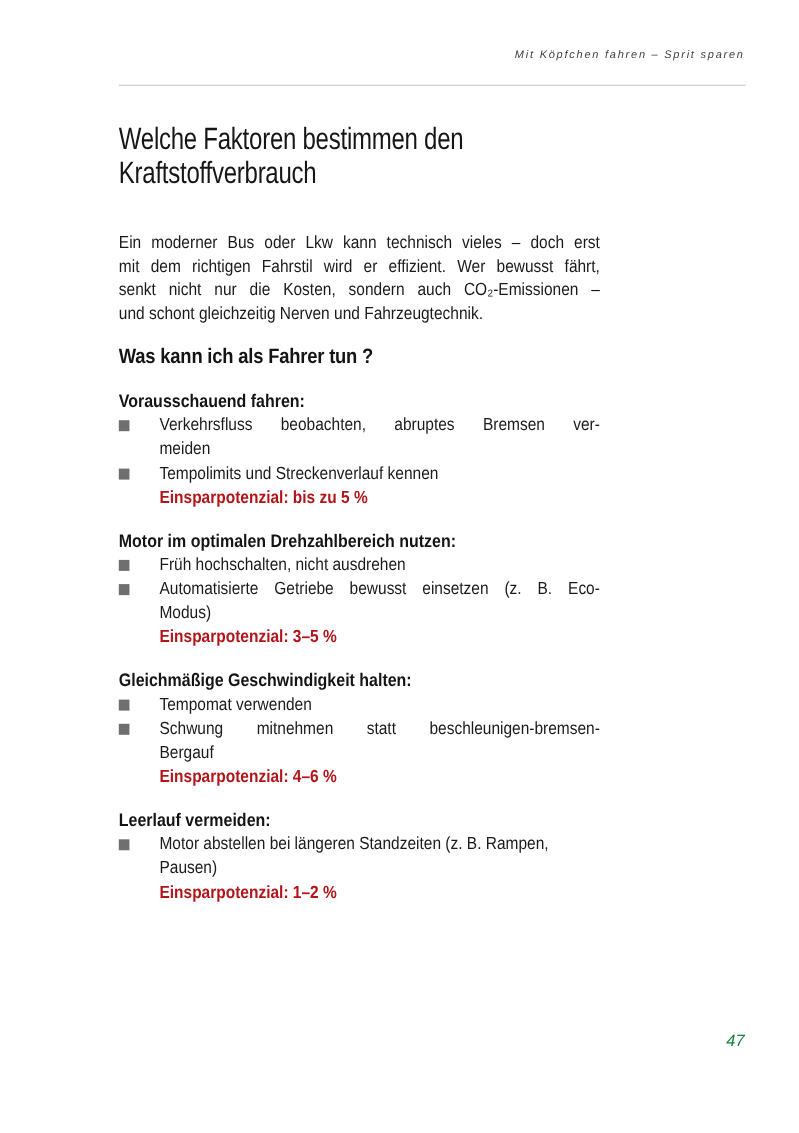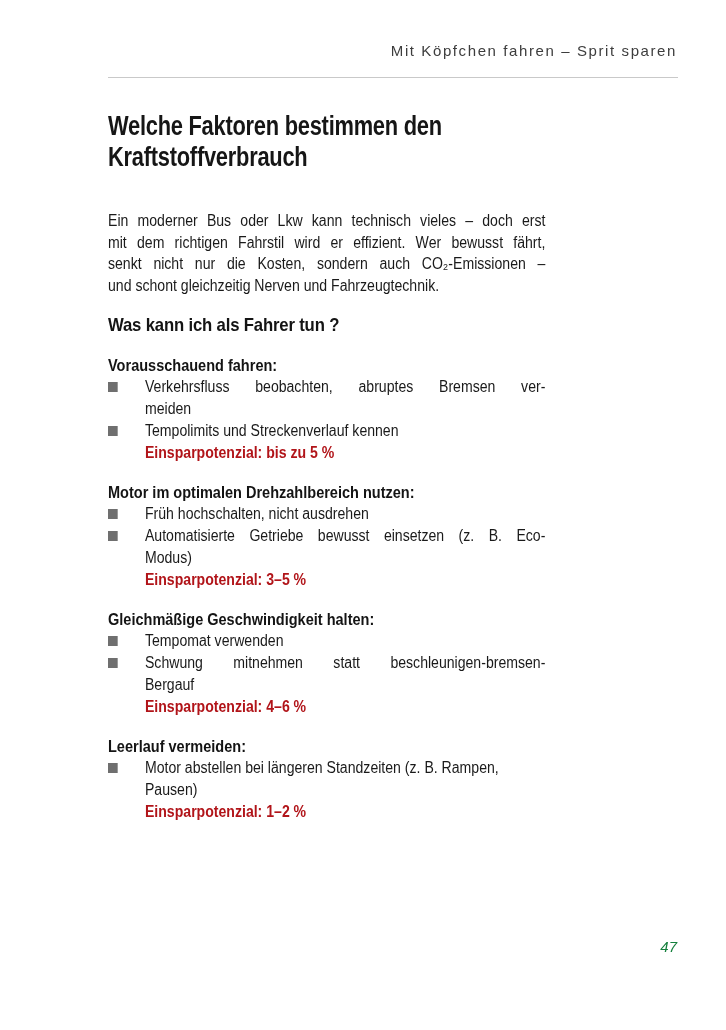--- a/index.html
+++ b/index.html
@@ -16,33 +16,34 @@
     width:726px;height:1030px;
     background:var(--page-bg);
     overflow:hidden;
     font-family:"Liberation Sans",sans-serif;
     color:var(--text);
   }
   
   .running-title{
     position:absolute;left:108px;right:49px;top:42px;
     text-align:right;
-    font-size:15px;line-height:18px;
+    font-size:10px;line-height:18px;
+    font-style:italic;
     letter-spacing:1.6px;
     color:var(--header-gray);
     white-space:nowrap;
   }
   .rule{
     position:absolute;left:108px;right:48px;top:77px;
     height:1px;background:var(--rule-gray);
   }
   
   .page-title{
     position:absolute;left:108px;top:110px;margin:0;
-    font-size:28px;line-height:31px;font-weight:700;
+    font-size:28px;line-height:31px;font-weight:400;
     color:#161616;letter-spacing:-0.3px;
   }
   .page-title .t-line{
     display:block;
     transform:scaleX(0.78);
     transform-origin:0 0;
     white-space:nowrap;
   }
   
   .content{

